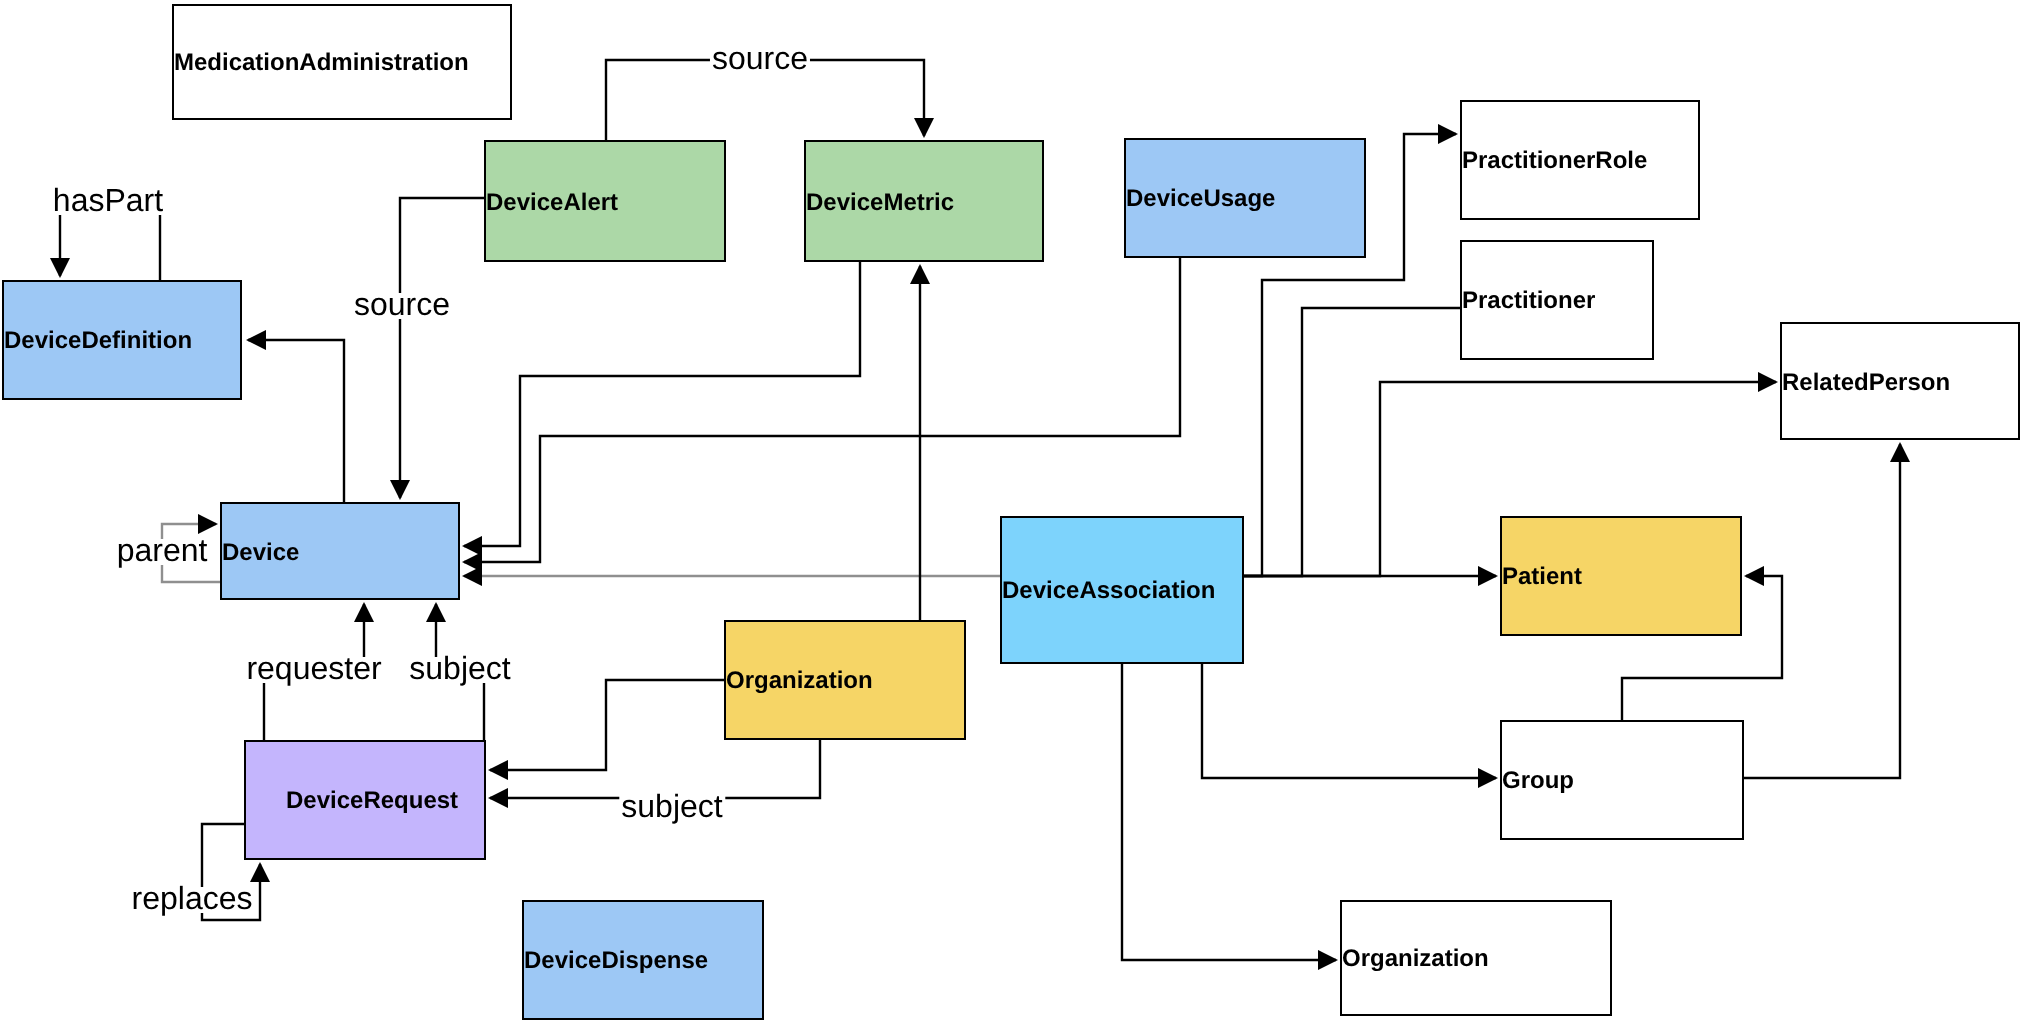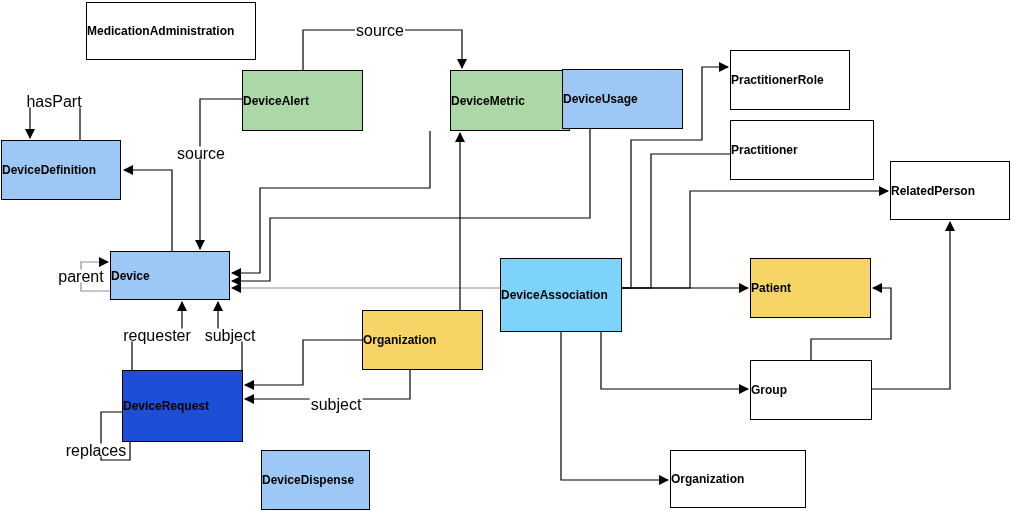--- a/index.html
+++ b/index.html
@@ -81,30 +81,30 @@
     <span class="edge-label" style="left: 157px; top: 335px;">requester</span>
     <span class="edge-label" style="left: 230px; top: 335px;">subject</span>
     <span class="edge-label" style="left: 336px; top: 404px;">subject</span>
     <span class="edge-label" style="left: 96px; top: 450px;">replaces</span>
     <div class="node" style="left: 86px; top: 2px; width: 170px; height: 58px; background: rgb(255, 255, 255);">
       <span class="node-label">MedicationAdministration</span>
     </div>
     <div class="node" style="left: 242px; top: 70px; width: 121px; height: 61px; background: rgb(172, 216, 167);">
       <span class="node-label">DeviceAlert</span>
     </div>
-    <div class="node" style="left: 402px; top: 70px; width: 120px; height: 61px; background: rgb(172, 216, 167); margin-left: 48px;">
+    <div class="node" style="left: 402px; top: 70px; width: 120px; height: 61px; background: rgb(172, 216, 167);">
       <span class="node-label">DeviceMetric</span>
     </div>
     <div class="node" style="left: 562px; top: 69px; width: 121px; height: 60px; background: rgb(157, 200, 245);">
       <span class="node-label">DeviceUsage</span>
     </div>
     <div class="node" style="left: 730px; top: 50px; width: 120px; height: 60px; background: rgb(255, 255, 255);">
       <span class="node-label">PractitionerRole</span>
     </div>
-    <div class="node" style="left: 730px; top: 120px; width: 144px; height: 60px; background: rgb(255, 255, 255);">
+    <div class="node" style="left: 730px; top: 120px; width: 97px; height: 60px; background: rgb(255, 255, 255);">
       <span class="node-label">Practitioner</span>
     </div>
     <div class="node" style="left: 890px; top: 161px; width: 120px; height: 59px; background: rgb(255, 255, 255);">
       <span class="node-label">RelatedPerson</span>
     </div>
     <div class="node" style="left: 1px; top: 140px; width: 120px; height: 60px; background: rgb(157, 200, 245);">
       <span class="node-label">DeviceDefinition</span>
     </div>
     <div class="node" style="left: 110px; top: 251px; width: 120px; height: 49px; background: rgb(157, 200, 245);">
       <span class="node-label">Device</span>
@@ -114,22 +114,22 @@
     </div>
     <div class="node" style="left: 750px; top: 258px; width: 121px; height: 60px; background: rgb(246, 213, 102);">
       <span class="node-label">Patient</span>
     </div>
     <div class="node" style="left: 362px; top: 310px; width: 121px; height: 60px; background: rgb(246, 213, 102);">
       <span class="node-label">Organization</span>
     </div>
     <div class="node" style="left: 750px; top: 360px; width: 122px; height: 60px; background: rgb(255, 255, 255);">
       <span class="node-label">Group</span>
     </div>
-    <div class="node" style="left: 122px; top: 370px; width: 121px; height: 72px; background: #1d4ed8;">
+    <div class="node" style="left: 122px; top: 370px; width: 121px; height: 60px; background: #c4b5fd; padding-left: 20px;">
       <span class="node-label">DeviceRequest</span>
     </div>
-    <div class="node" style="left: 261px; top: 450px; width: 109px; height: 60px; background: rgb(157, 200, 245);">
+    <div class="node" style="left: 261px; top: 450px; width: 121px; height: 60px; background: rgb(157, 200, 245);">
       <span class="node-label">DeviceDispense</span>
     </div>
     <div class="node" style="left: 670px; top: 450px; width: 136px; height: 58px; background: rgb(255, 255, 255);">
       <span class="node-label">Organization</span>
     </div>
   </div>
 
 </body></html>

